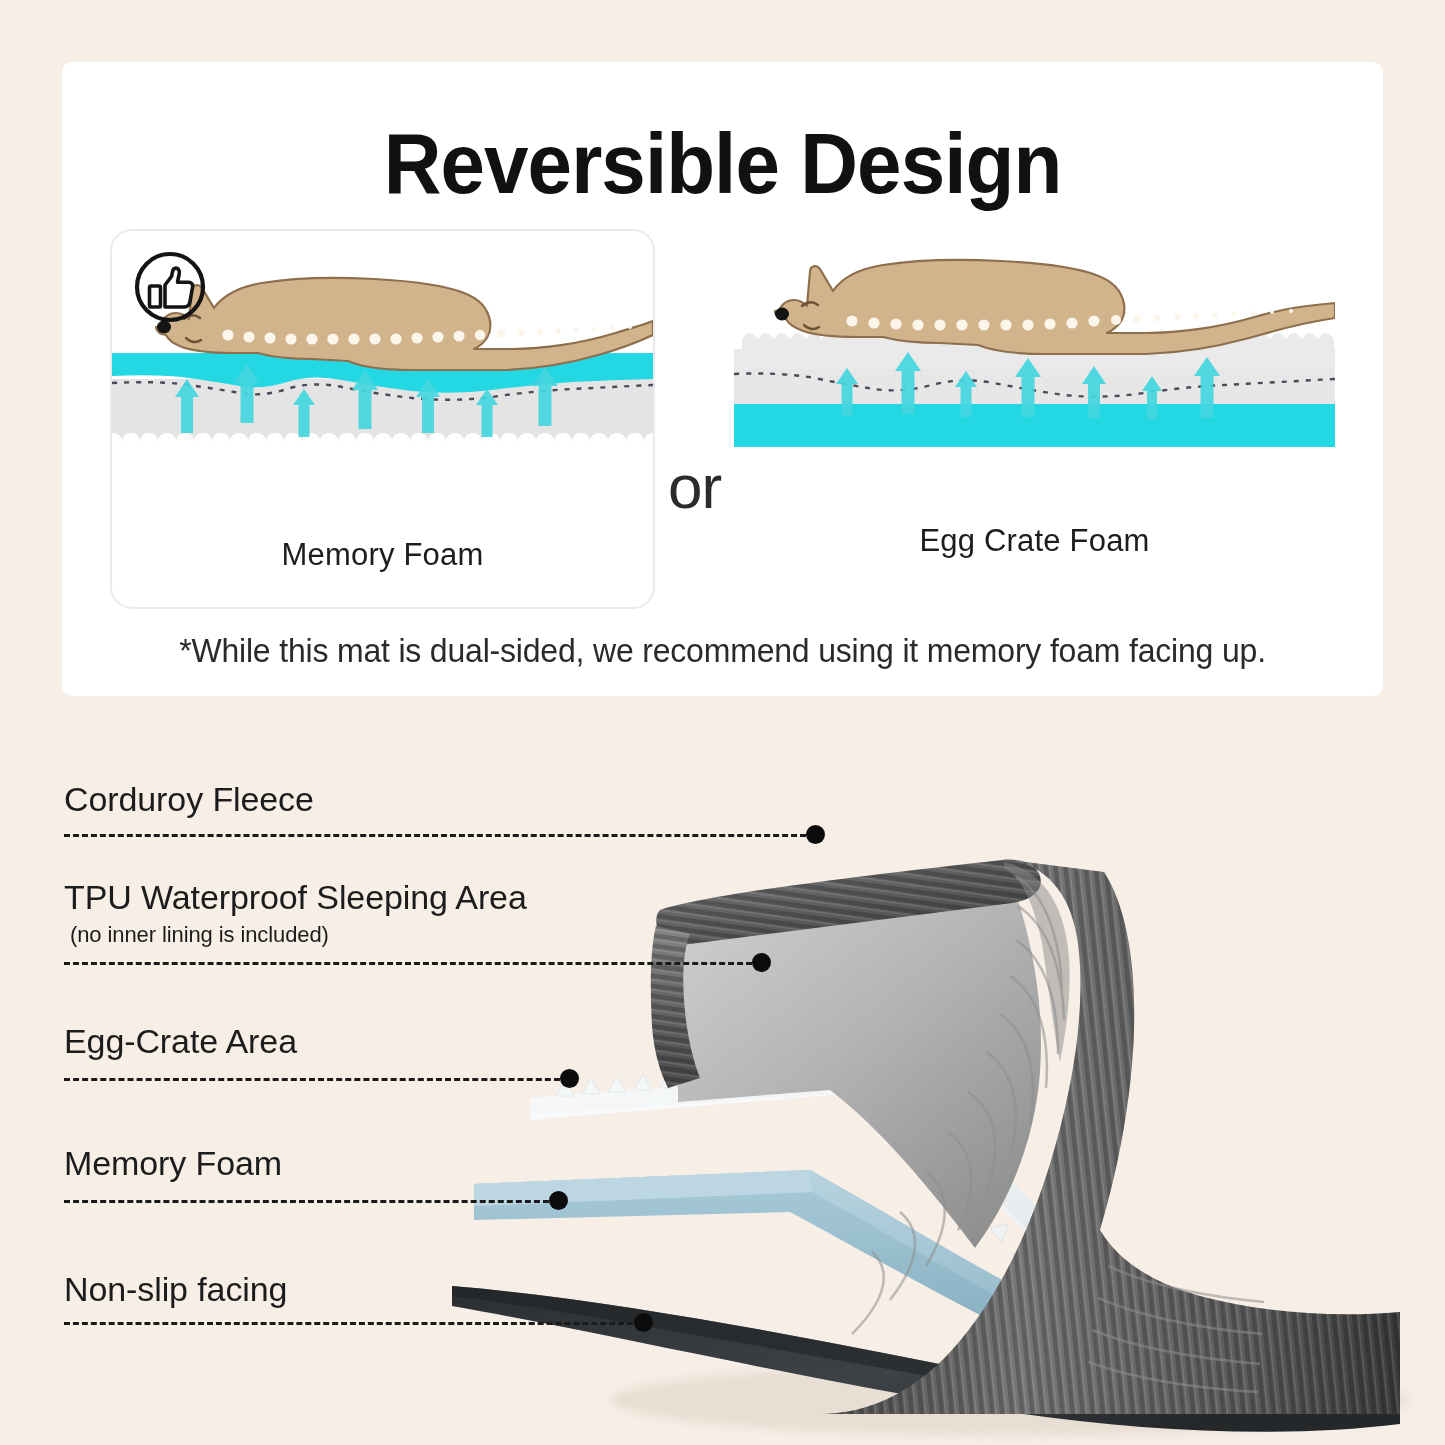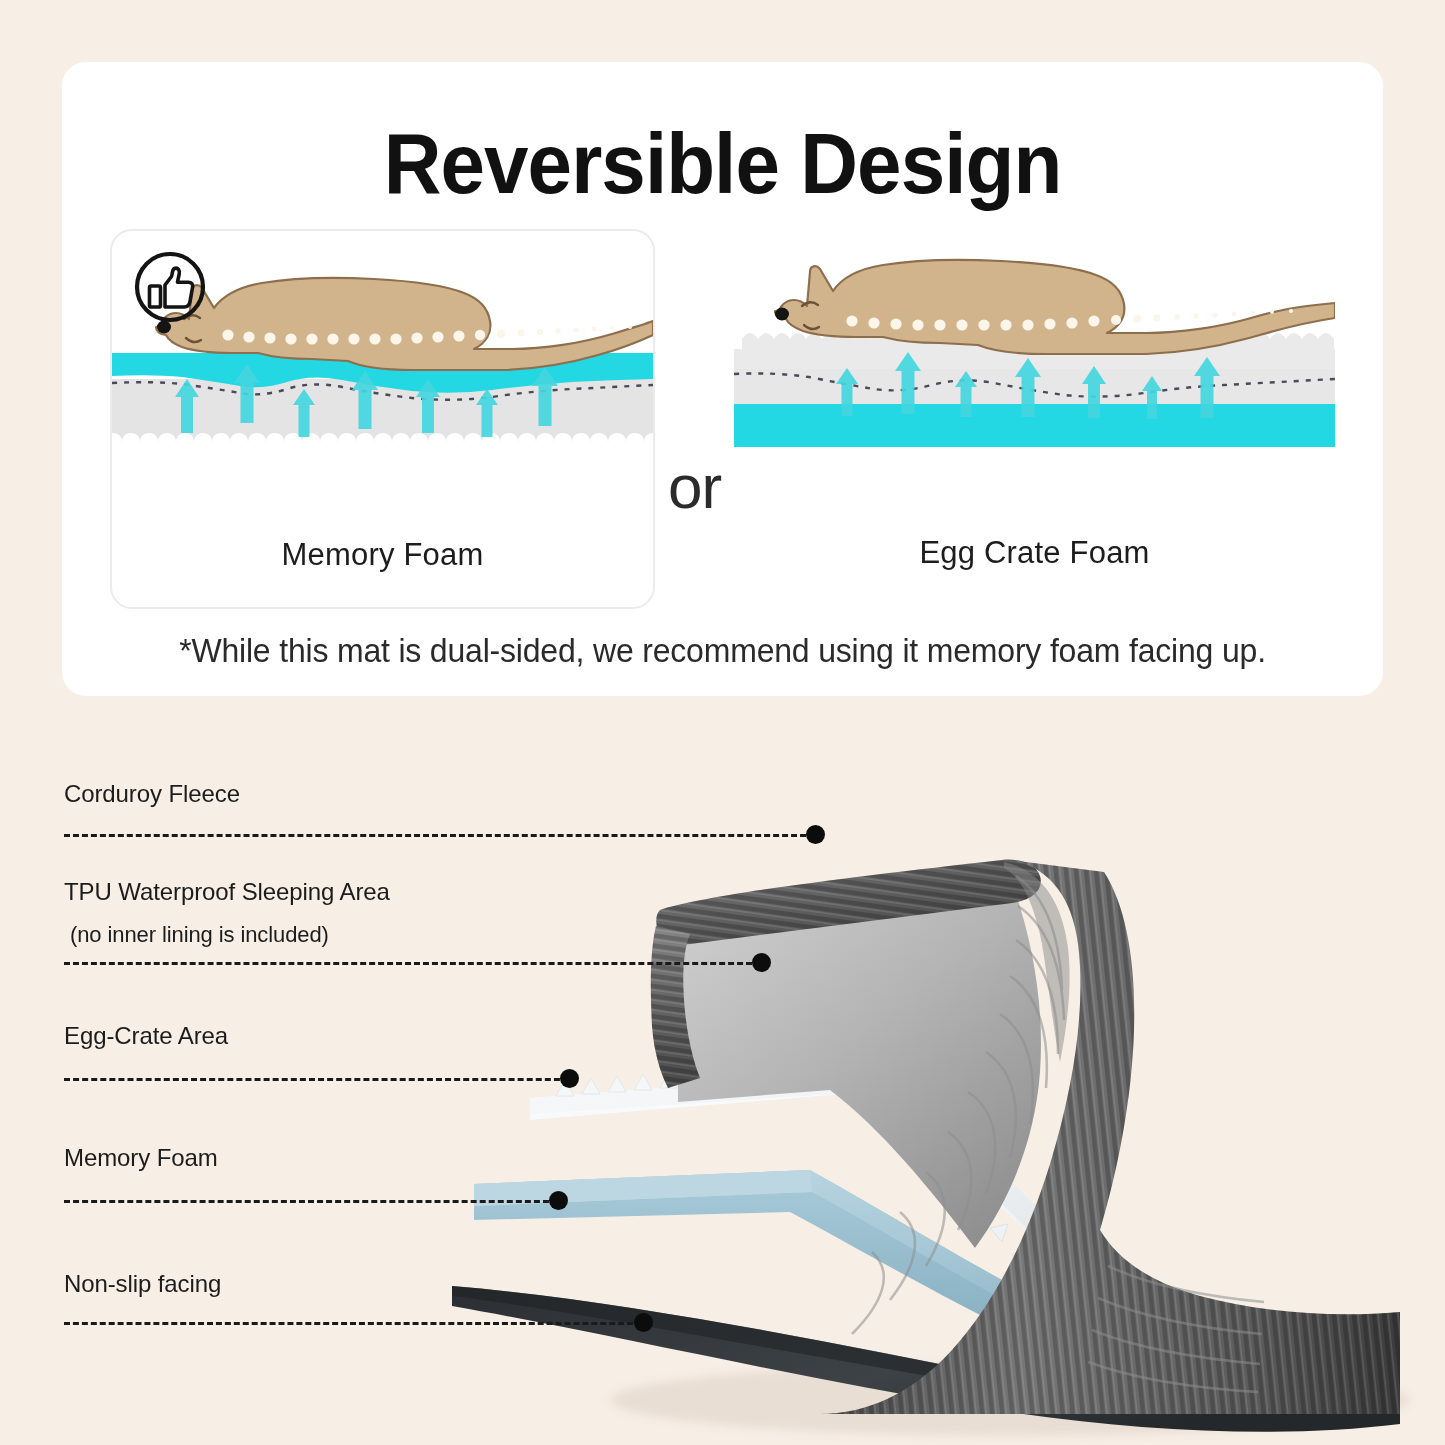--- a/index.html
+++ b/index.html
@@ -9,21 +9,21 @@
     font-family: "Liberation Sans", sans-serif;
   }
   body { background: #f7eee6; position: relative; }
 
   
   #reversible-card {
     position: absolute;
     left: 62px; top: 62px;
     width: 1321px; height: 634px;
     background: #ffffff;
-    border-radius: 24px;
+    border-radius: 10px;
   }
   #reversible-title {
     position: absolute;
     left: 0; top: 52px; width: 100%;
     text-align: center;
     font-size: 86px;
     font-weight: 700;
     letter-spacing: -1px;
     color: #111111;
     font-family: "Liberation Sans", sans-serif;
@@ -49,21 +49,21 @@
   .panel-caption {
     position: absolute;
     left: 0; width: 100%;
     text-align: center;
     font-size: 31px;
     color: #1d1d1d;
     font-weight: 500;
     letter-spacing: 0.2px;
   }
   #memory-foam-caption { top: 306px; }
-  #egg-crate-caption   { top: 306px; text-align: center; }
+  #egg-crate-caption   { top: 294px; text-align: center; }
 
   #or-separator {
     position: absolute;
     left: 593px; top: 389px;
     width: 79px;
     text-align: center;
     font-size: 62px;
     font-weight: 400;
     color: #2b2b2b;
     letter-spacing: -1px;
@@ -87,21 +87,21 @@
   }
   #product-photo {
     position: absolute;
     left: 0; top: 0;
     width: 1445px; height: 745px;
   }
 
   .layer-callout { position: absolute; }
   .callout-label {
     position: absolute;
-    font-size: 24px;
+    font-size: 34px;
     color: #1c1c1c;
     white-space: nowrap;
     letter-spacing: -0.1px;
     font-weight: 400;
   }
   .callout-sublabel {
     position: absolute;
     font-size: 22px;
     color: #1c1c1c;
     white-space: nowrap;

